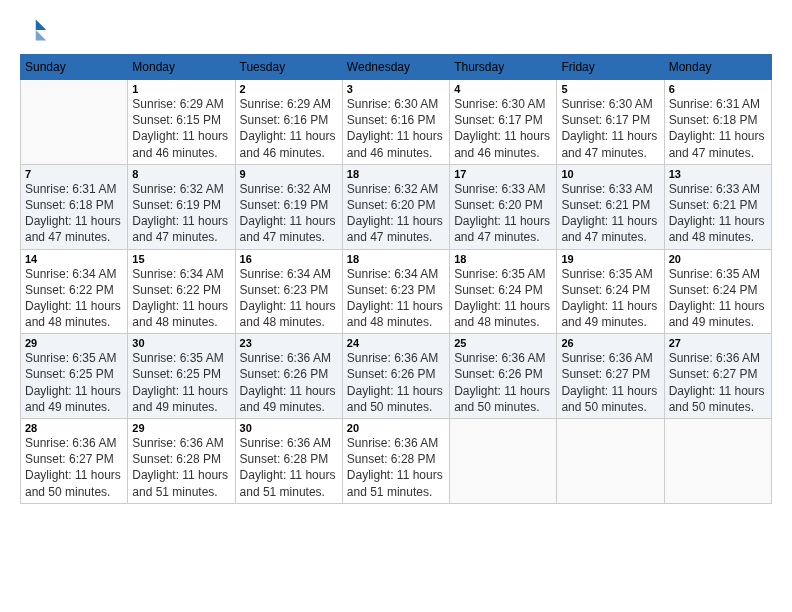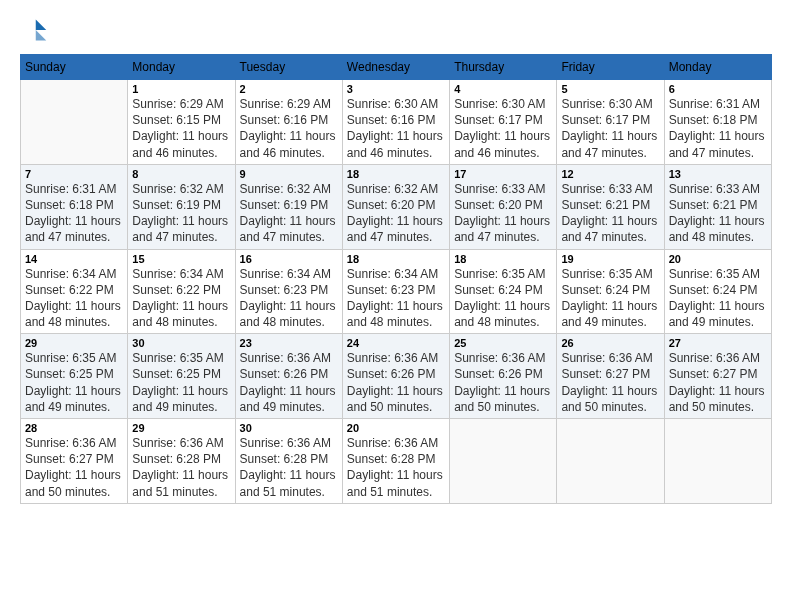--- a/index.html
+++ b/index.html
@@ -167,21 +167,21 @@
           </td>
           <td>
             <span class="day-num">18</span>
             <div class="day-info">Sunrise: 6:32 AM<br>Sunset: 6:20 PM<br>Daylight: 11 hours<br>and 47 minutes.</div>
           </td>
           <td>
             <span class="day-num">17</span>
             <div class="day-info">Sunrise: 6:33 AM<br>Sunset: 6:20 PM<br>Daylight: 11 hours<br>and 47 minutes.</div>
           </td>
           <td>
-            <span class="day-num">12</span>
+            <span class="day-num">10</span>
             <div class="day-info">Sunrise: 6:33 AM<br>Sunset: 6:21 PM<br>Daylight: 11 hours<br>and 47 minutes.</div>
           </td>
           <td>
             <span class="day-num">13</span>
             <div class="day-info">Sunrise: 6:33 AM<br>Sunset: 6:21 PM<br>Daylight: 11 hours<br>and 48 minutes.</div>
           </td>
         </tr>
         <tr>
           <td>
             <span class="day-num">14</span>

